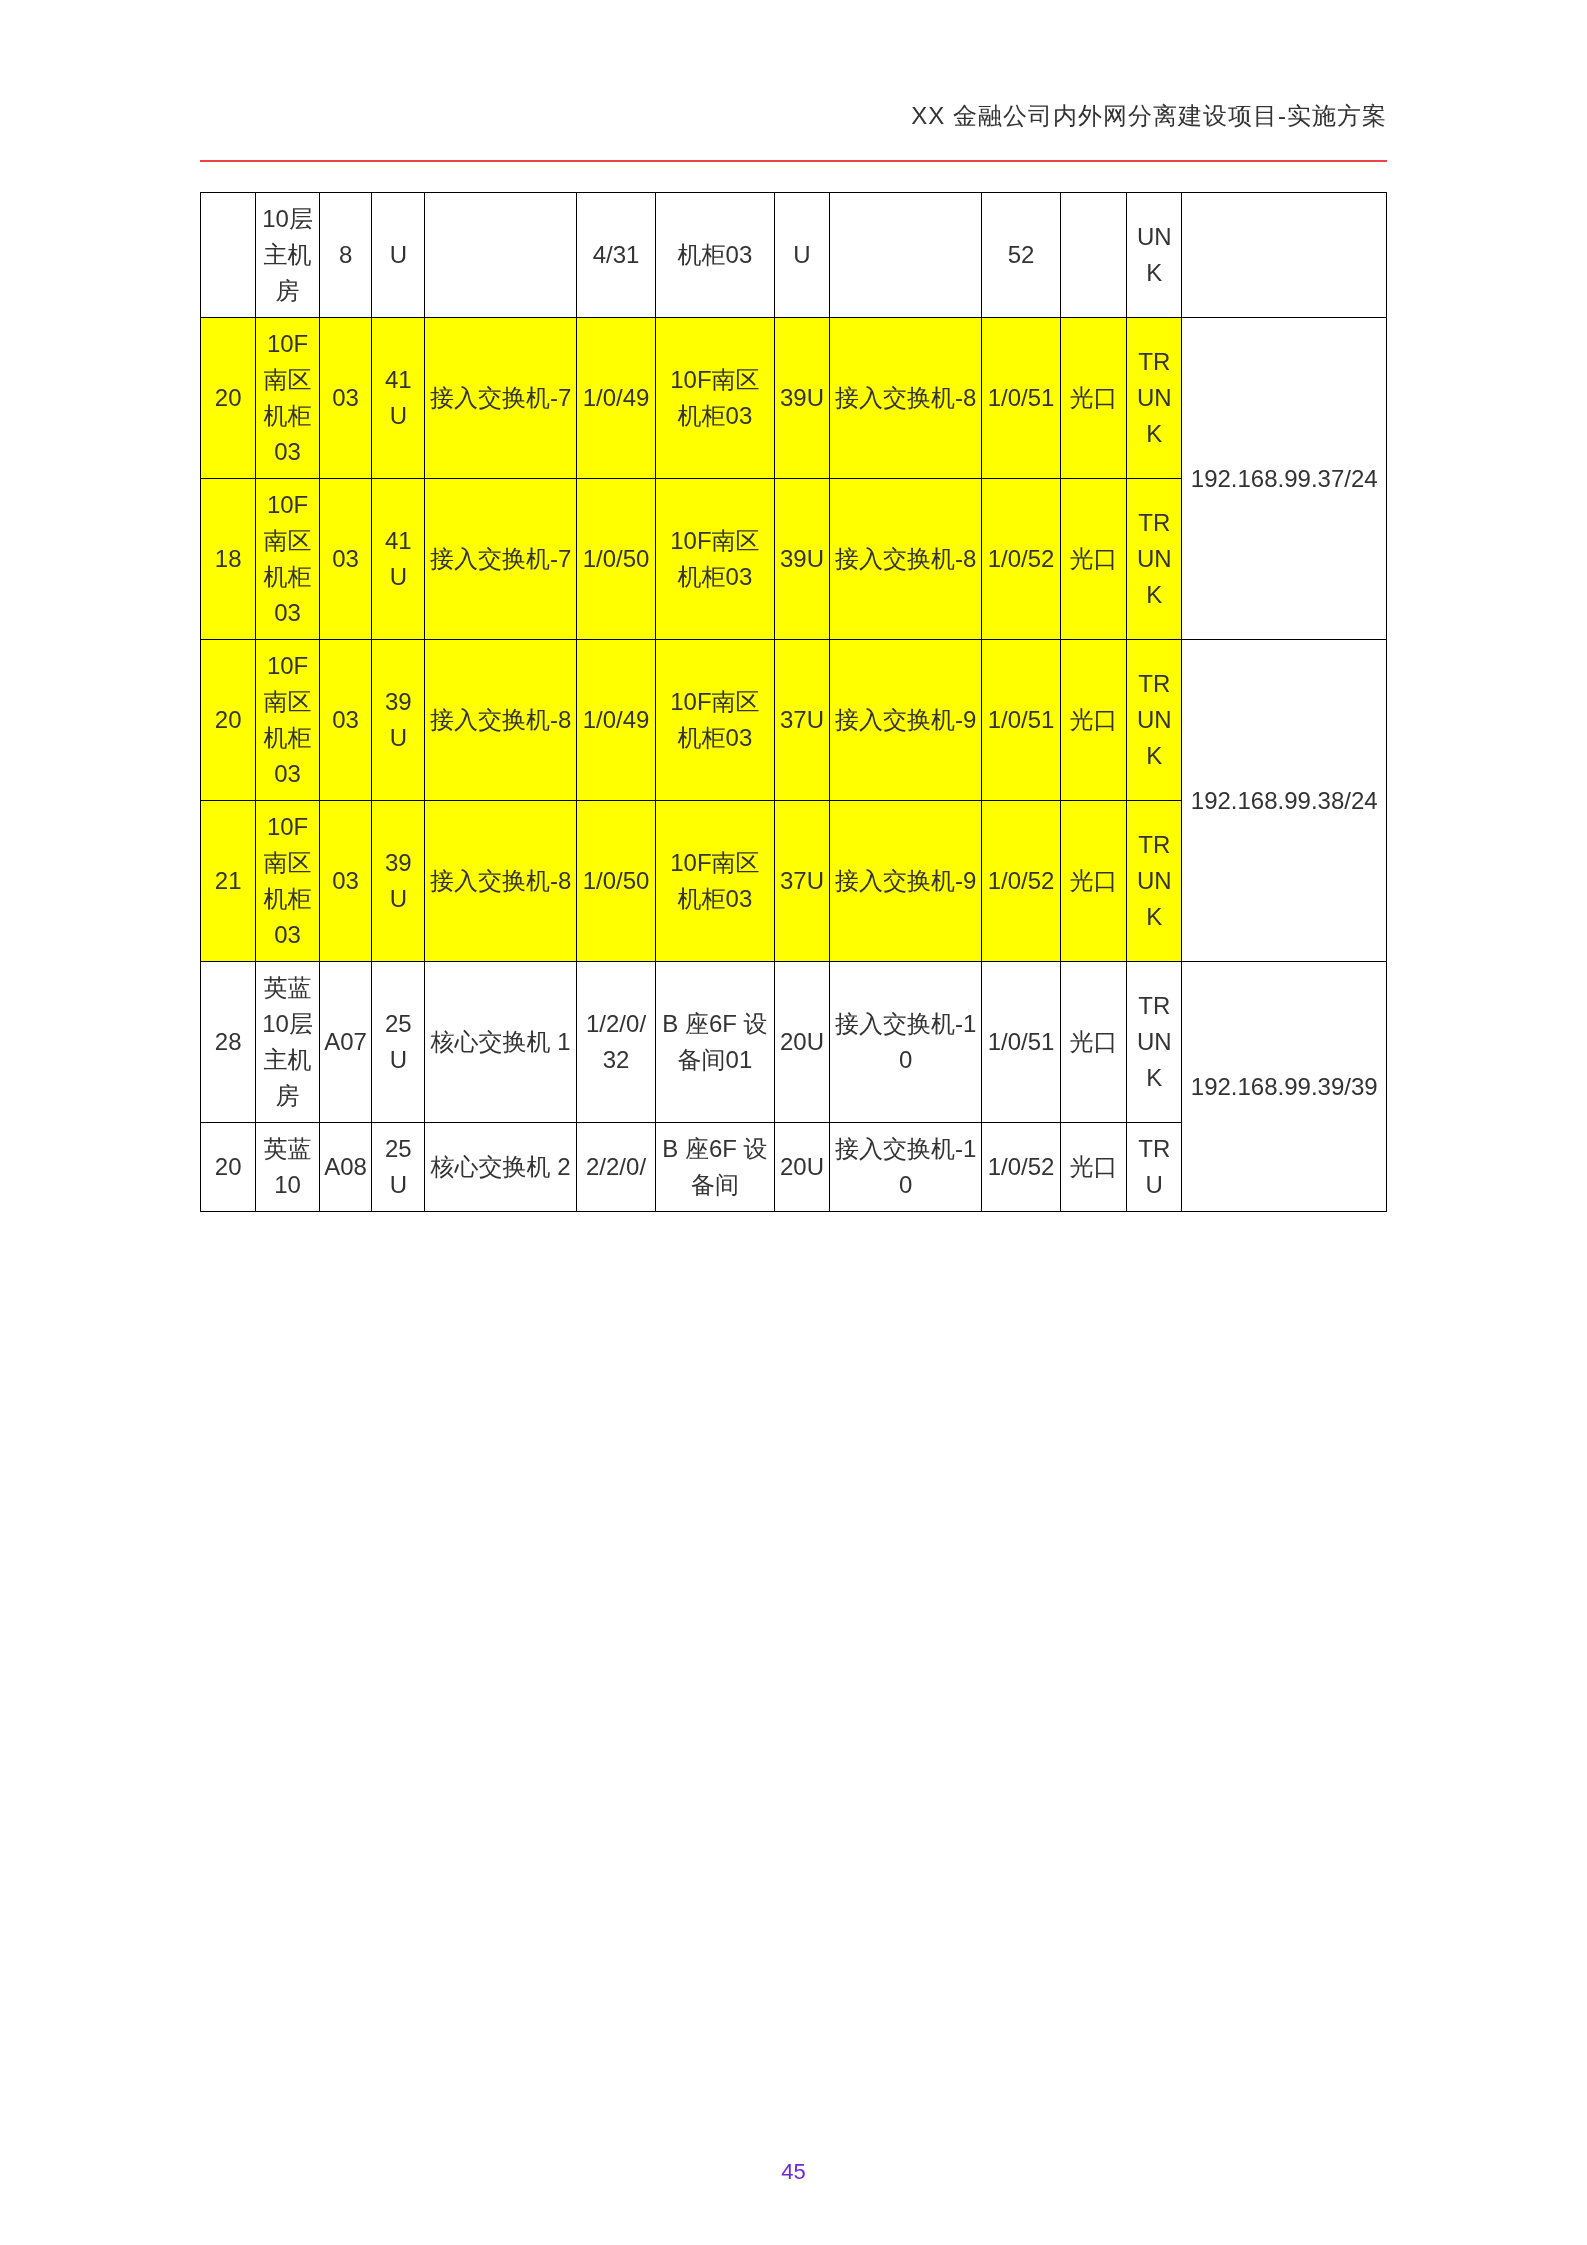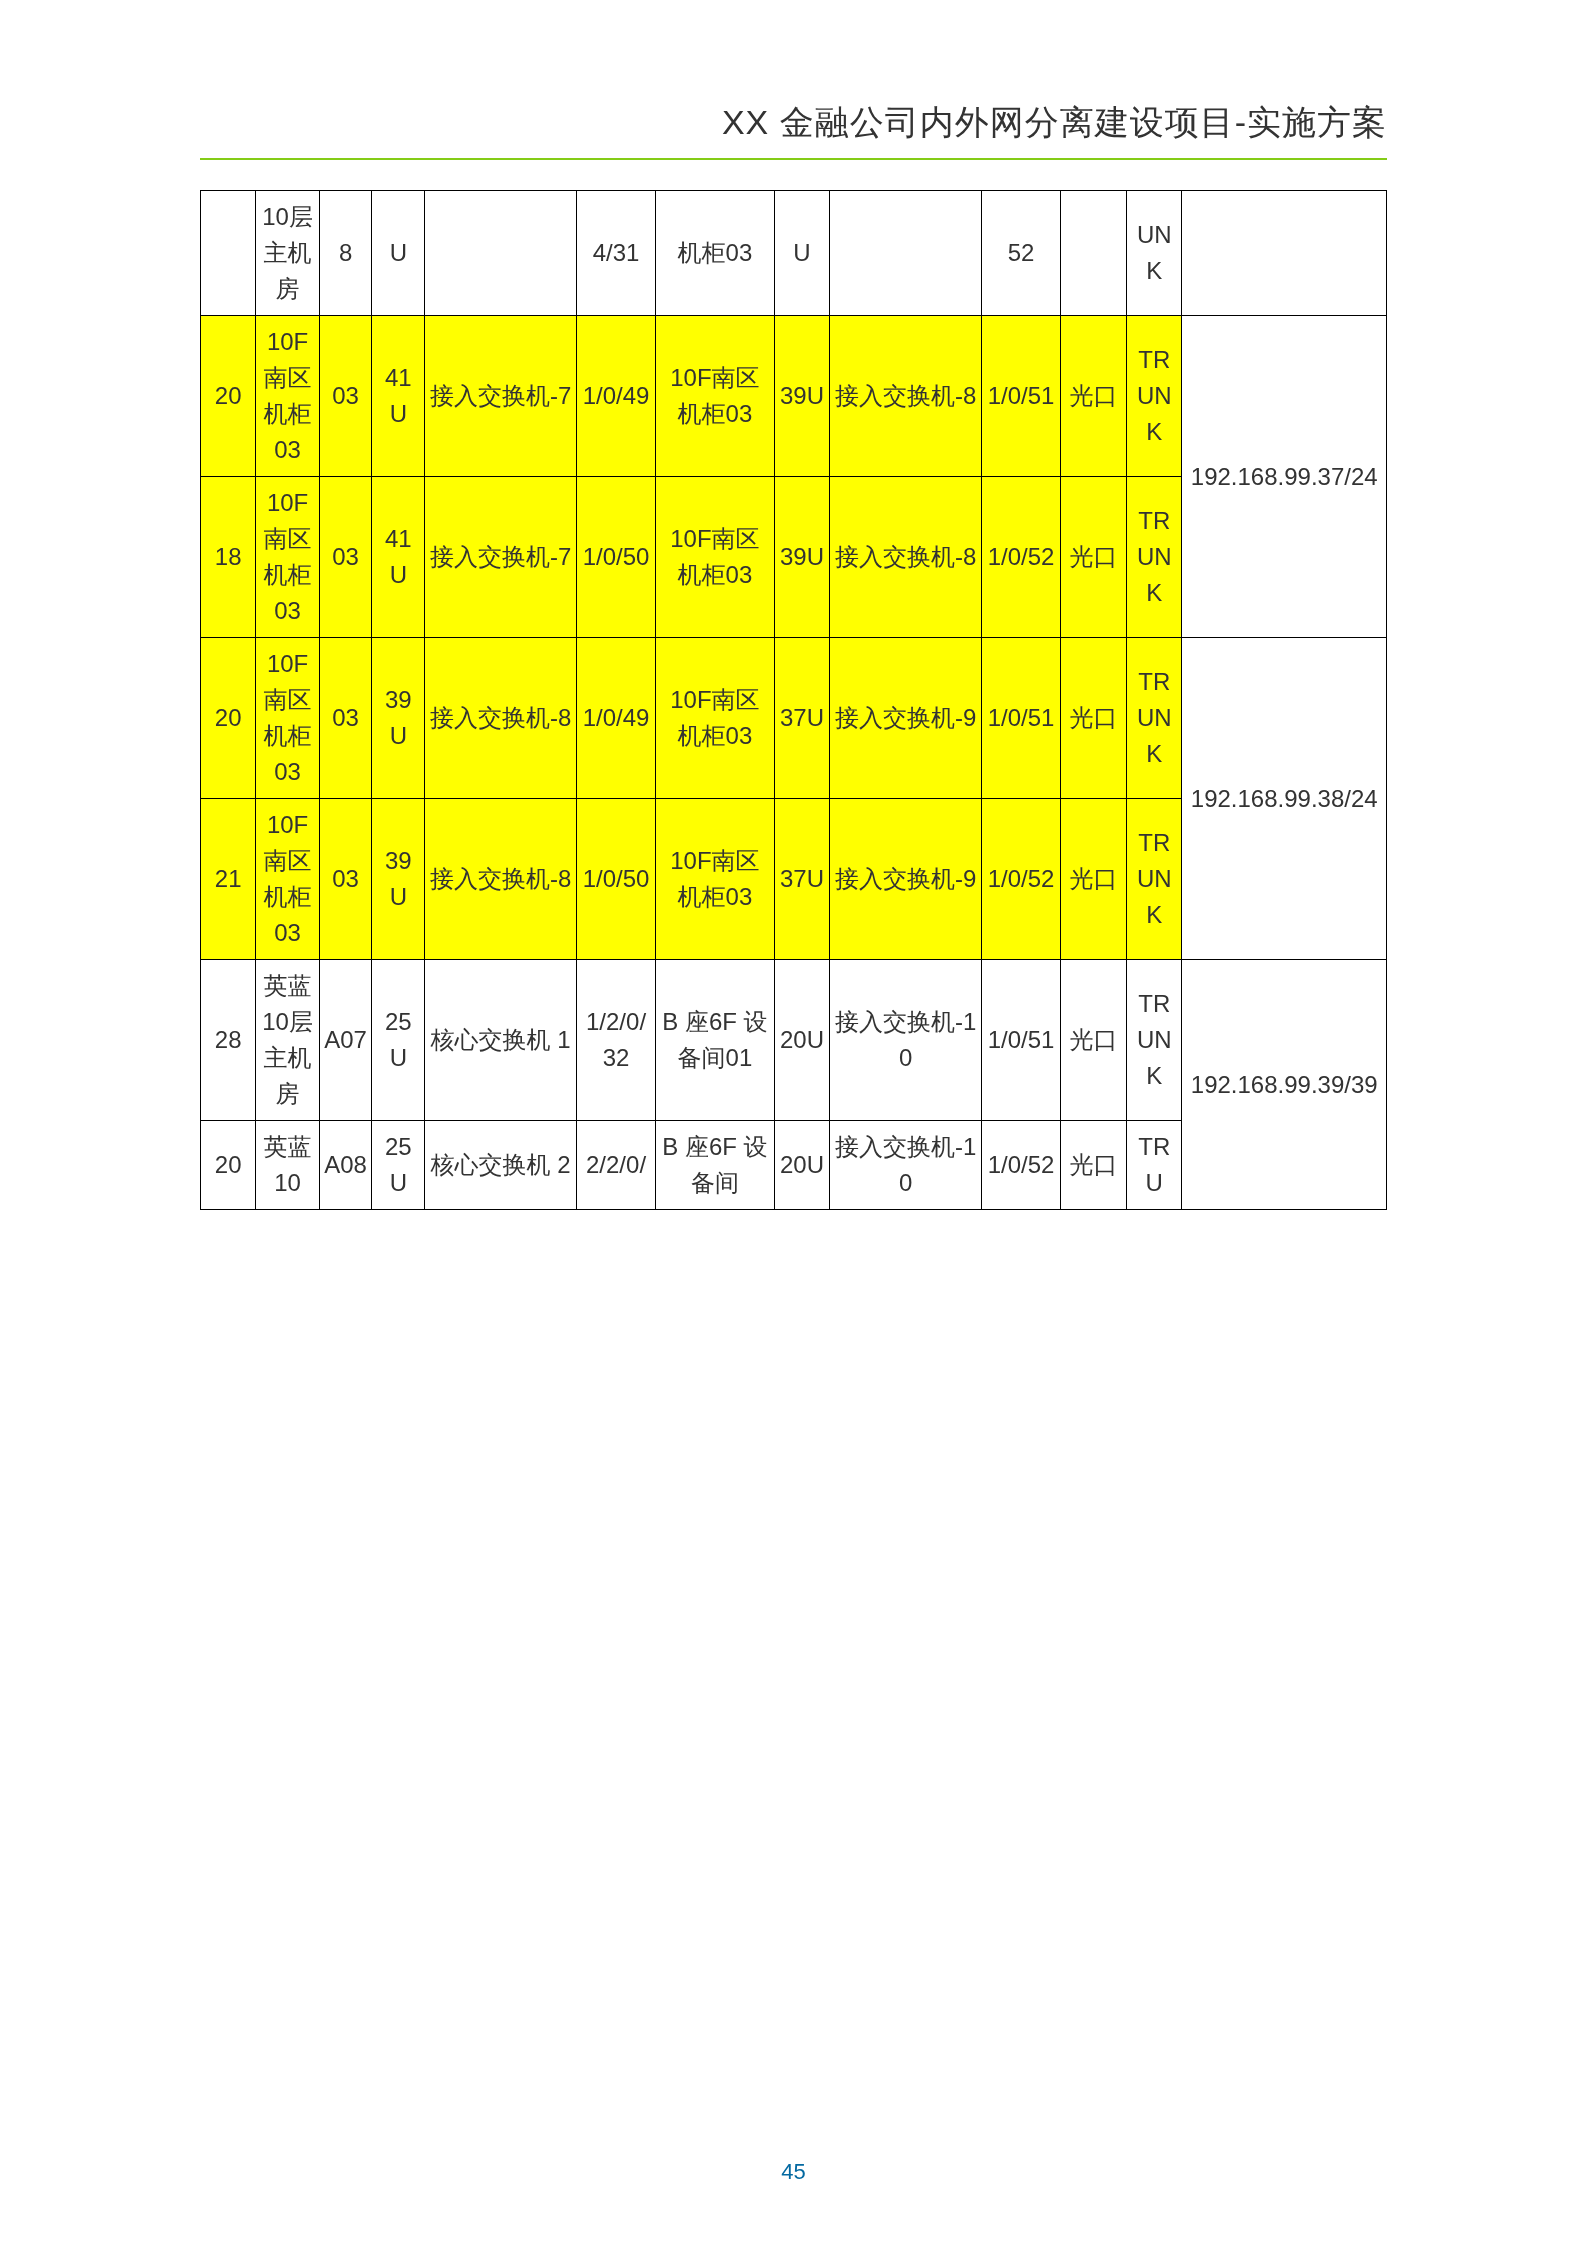--- a/index.html
+++ b/index.html
@@ -10,24 +10,24 @@
     body {
       font-family: "Microsoft YaHei", "SimSun", Arial, sans-serif;
       background: #ffffff;
       width: 1587px;
       height: 2245px;
       position: relative;
       padding: 100px 200px 80px 200px;
     }
     .header-title {
       text-align: right;
-      font-size: 34px;
+      font-size: 24px;
       color: #333;
-      padding-bottom: 12px;
-      border-bottom: 2px solid #84cc16;
+      padding-bottom: 28px;
+      border-bottom: 2px solid #ef4444;
       margin-bottom: 30px;
       letter-spacing: 1px;
     }
     table {
       border-collapse: collapse;
       width: 100%;
       table-layout: fixed;
     }
     td {
       border: 1px solid #000;
@@ -41,21 +41,21 @@
     }
     .hl {
       background-color: #ffff00;
     }
     .page-number {
       position: absolute;
       bottom: 60px;
       left: 50%;
       transform: translateX(-50%);
       font-size: 22px;
-      color: #0369a1;
+      color: #6d28d9;
     }
     
     .c1 { width: 42px; }
     .c2 { width: 48px; }
     .c3 { width: 40px; }
     .c4 { width: 40px; }
     .c5 { width: 115px; }
     .c6 { width: 60px; }
     .c7 { width: 90px; }
     .c8 { width: 42px; }

